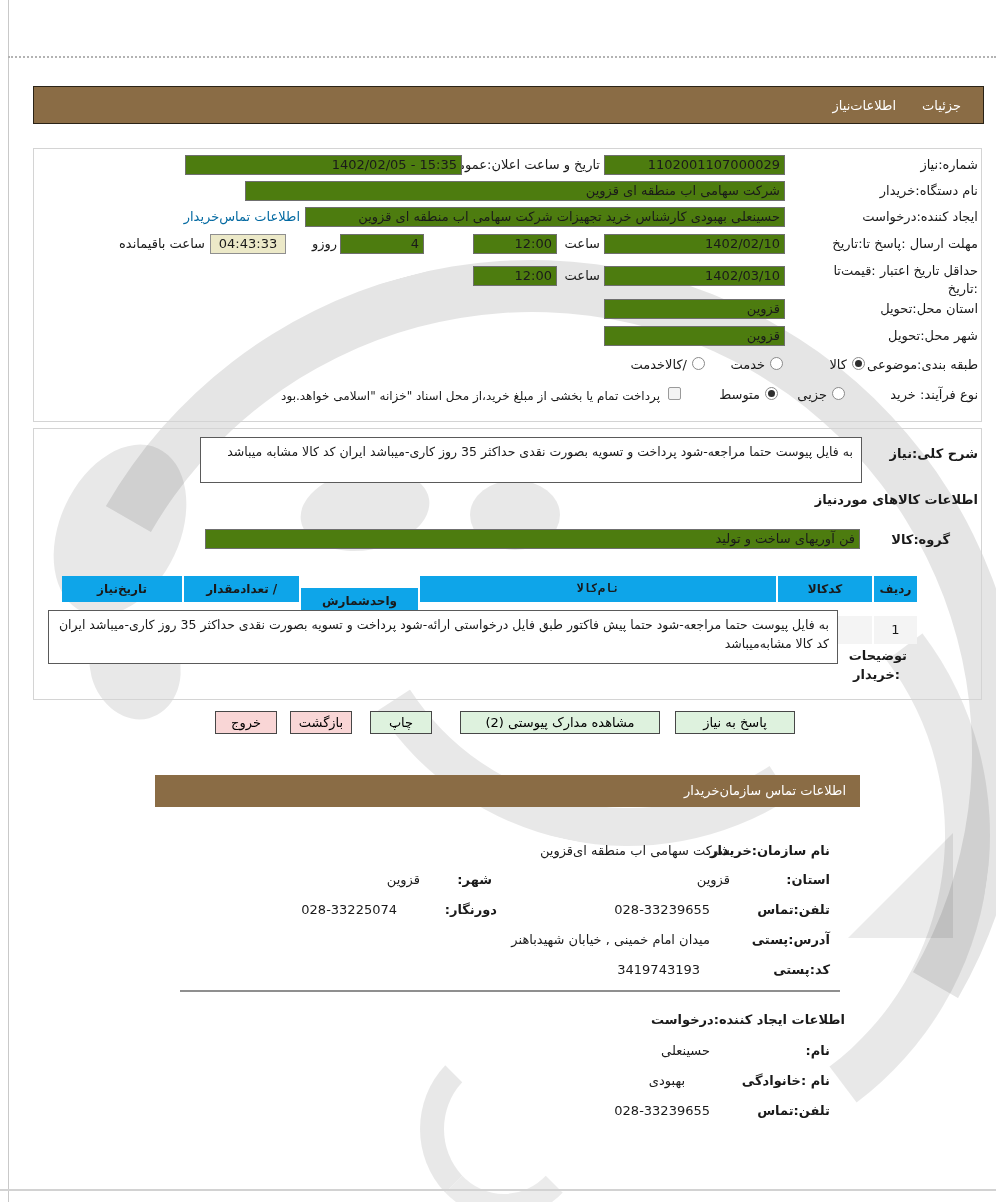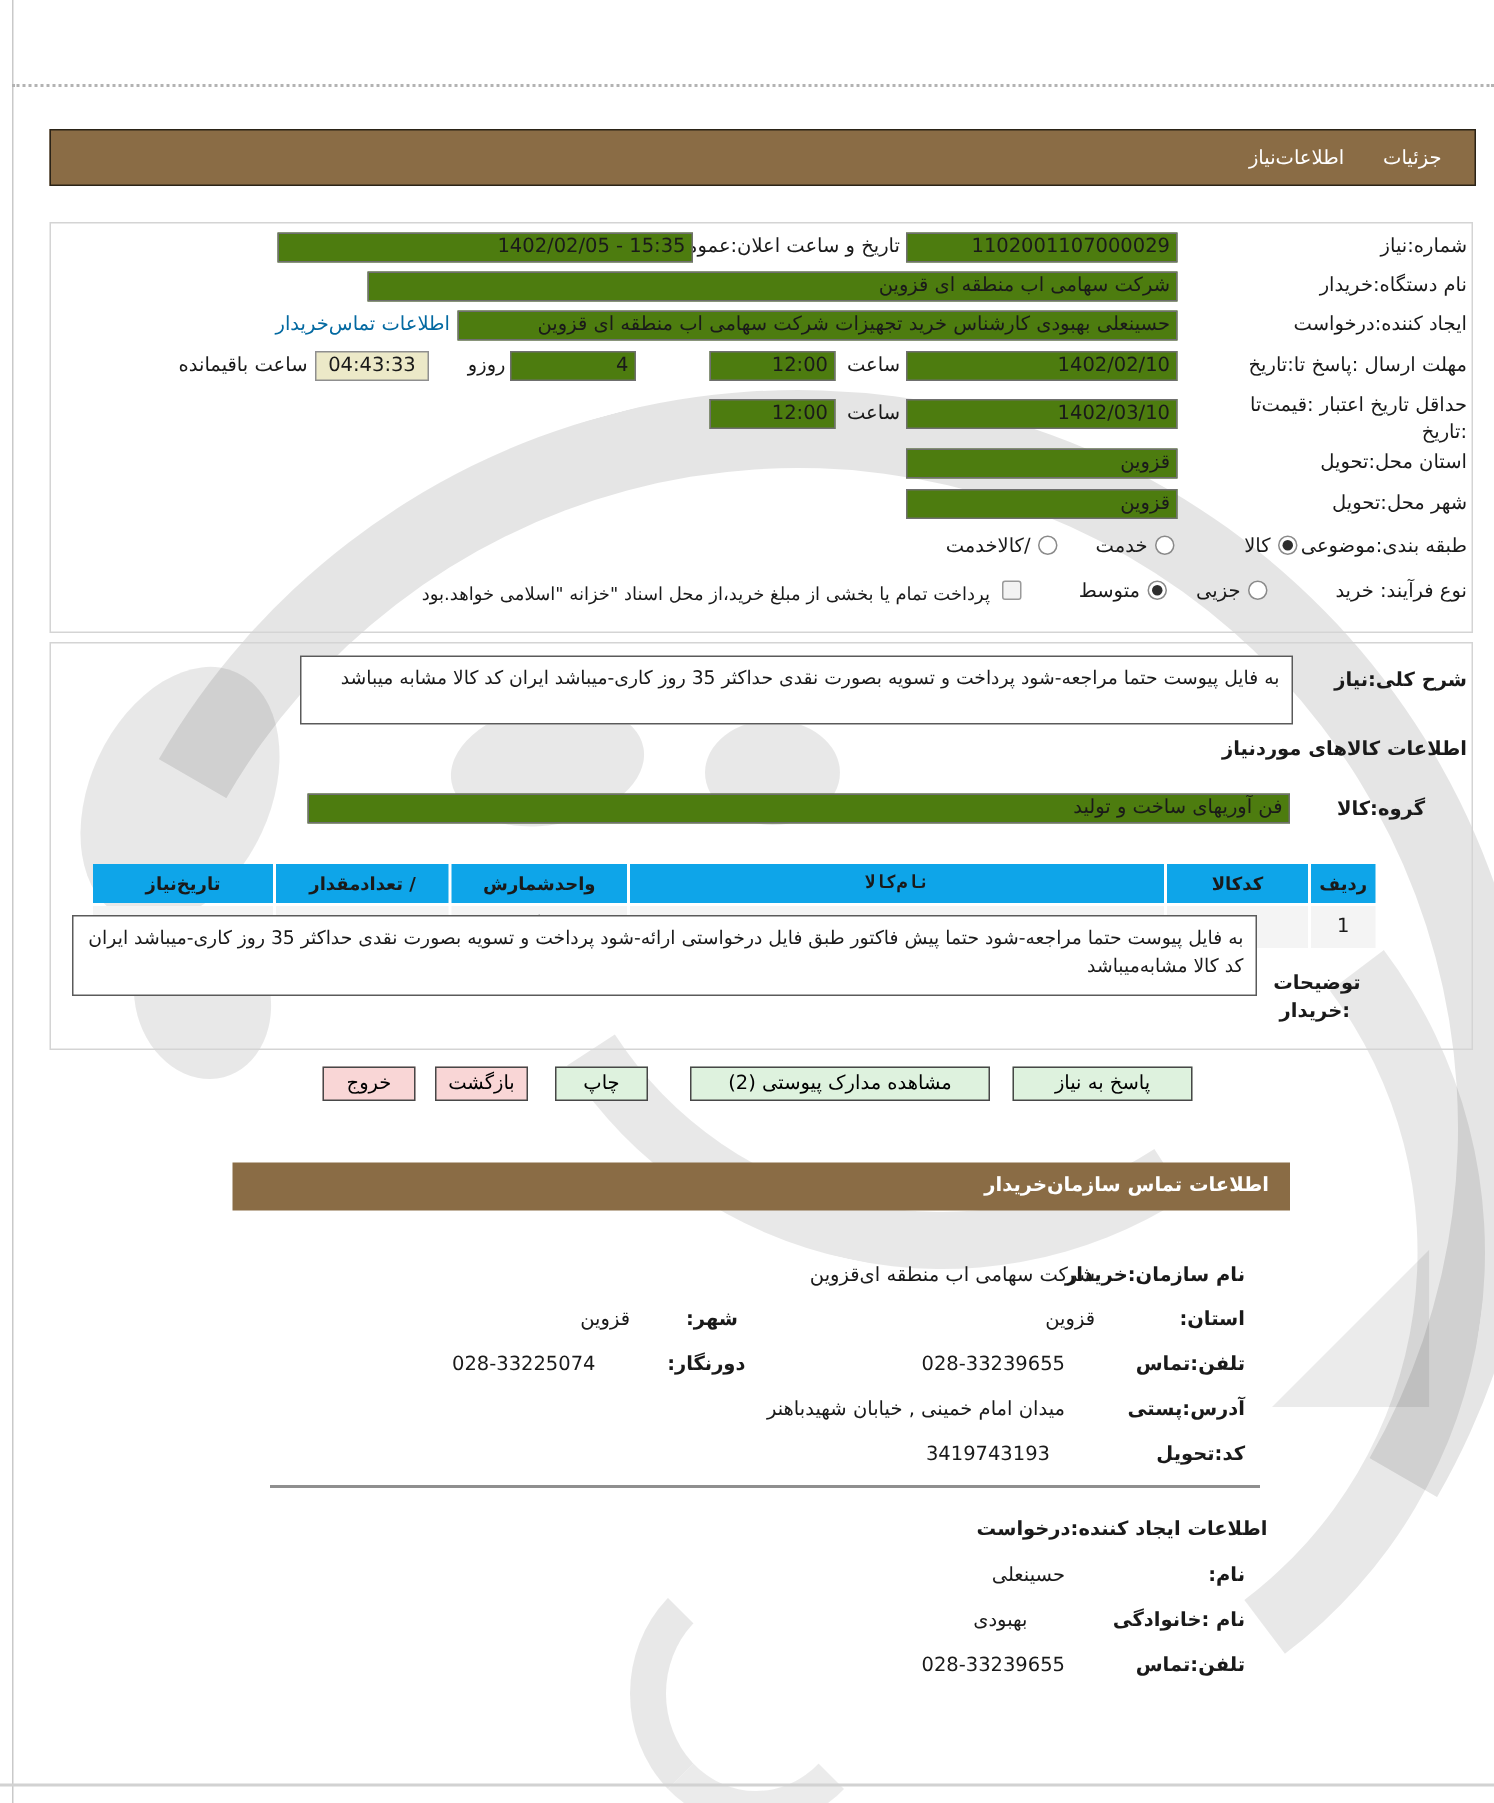--- a/index.html
+++ b/index.html
@@ -38,29 +38,29 @@
   .radio.sel::after{content:"";display:block;width:7px;height:7px;margin:2px;border-radius:50%;background:#2e2e2e;}
   .checkbox{position:absolute;width:13px;height:13px;border:1px solid #9a9a9a;border-radius:2px;
     background:#f3f3f3;box-sizing:border-box;cursor:pointer;}
   
   .tbl{position:absolute;left:62px;top:576px;width:855px;direction:rtl;}
   .tbl .hrow,.tbl .drow{display:flex;gap:2px;}
   .tbl .hcell{background:#0ea5e9;font-weight:bold;font-size:12px;height:26px;line-height:26px;
     text-align:center;box-sizing:border-box;}
   .tbl .drow{margin-top:2px;}
   .tbl .dcell{background:#f4f4f4;font-size:13px;height:28px;line-height:28px;text-align:center;box-sizing:border-box;}
-  .c0{width:46px;}.c1{width:100px;}.c2{width:380px;font-family:Liberation Mono, monospace;}.c3{width:124px;}.c4{width:123px;}.c5{width:128px;}
+  .c0{width:46px;}.c1{width:100px;}.c2{width:380px;font-family:Liberation Mono, monospace;}.c3{width:124px;margin-top:12px;}.c4{width:123px;}.c5{width:128px;}
   
   .btn{position:absolute;top:711px;height:23px;border:1px solid #474747;box-sizing:border-box;
     font-size:13px;line-height:21px;text-align:center;cursor:pointer;font-family:inherit;padding:0;}
   .btn-green{background:#def2de;}
   .btn-pink{background:#f9d6d6;}
   
   .secbar{position:absolute;left:155px;top:775px;width:705px;height:32px;background:#8a6c45;
-    color:#fff;font-weight:bold;font-size:13px;line-height:32px;padding-right:14px;box-sizing:border-box;}
+    color:#fff;font-weight:normal;font-size:13px;line-height:32px;padding-right:14px;box-sizing:border-box;}
   .divider{position:absolute;left:180px;top:990px;width:660px;height:2px;background:#8f8f8f;}
   .num{direction:ltr;unicode-bidi:isolate;}
 </style>
 </head>
 <body>
 
 <div class="page">
 
   <div class="wm wm-ring" style="left:40px;top:260px;width:880px;height:880px;border-width:52px;border-top-color:rgba(0,0,0,.10);border-right-color:rgba(0,0,0,.10);transform:rotate(-15deg);"></div>
   <div class="wm wm-ring" style="left:330px;top:250px;width:520px;height:520px;border-width:38px;border-bottom-color:rgba(0,0,0,.09);transform:rotate(12deg);"></div>
@@ -182,21 +182,21 @@
   <span class="lbl" style="right:576px;top:872px;">قزوین</span>
 
   <span class="lbl bold" style="right:166px;top:902px;">تلفن:تماس</span>
   <span class="lbl num" dir="ltr" style="right:286px;top:902px;">028-33239655</span>
   <span class="lbl bold" style="right:499px;top:902px;">دورنگار:</span>
   <span class="lbl num" dir="ltr" style="right:599px;top:902px;">028-33225074</span>
 
   <span class="lbl bold" style="right:166px;top:932px;">آدرس:پستی</span>
   <span class="lbl" style="right:286px;top:932px;">میدان امام خمینی , خیابان شهیدباهنر</span>
 
-  <span class="lbl bold" style="right:166px;top:962px;">کد:تحویل</span>
+  <span class="lbl bold" style="right:166px;top:962px;">کد:پستی</span>
   <span class="lbl num" dir="ltr" style="right:296px;top:962px;">3419743193</span>
 
   <div class="divider"></div>
 
   <span class="lbl bold" style="right:151px;top:1012px;">اطلاعات ایجاد کننده:درخواست</span>
 
   <span class="lbl bold" style="right:166px;top:1043px;">نام:</span>
   <span class="lbl" style="right:286px;top:1043px;">حسینعلی</span>
 
   <span class="lbl bold" style="right:166px;top:1073px;">نام :خانوادگی</span>

